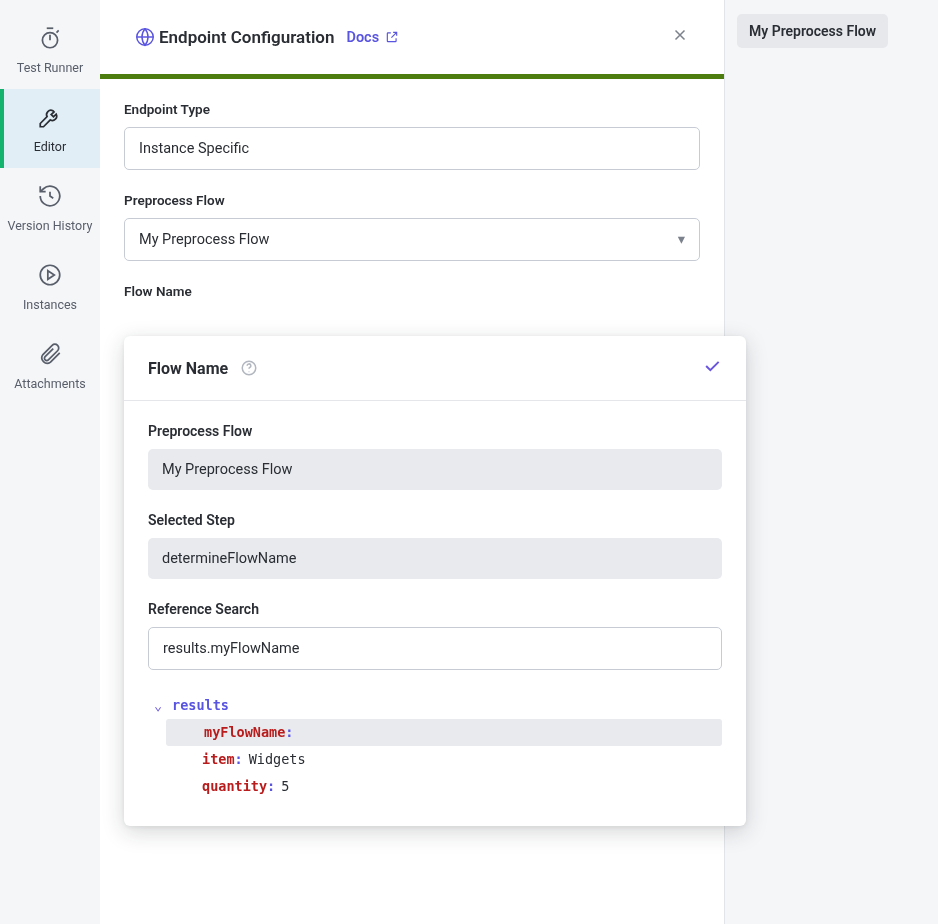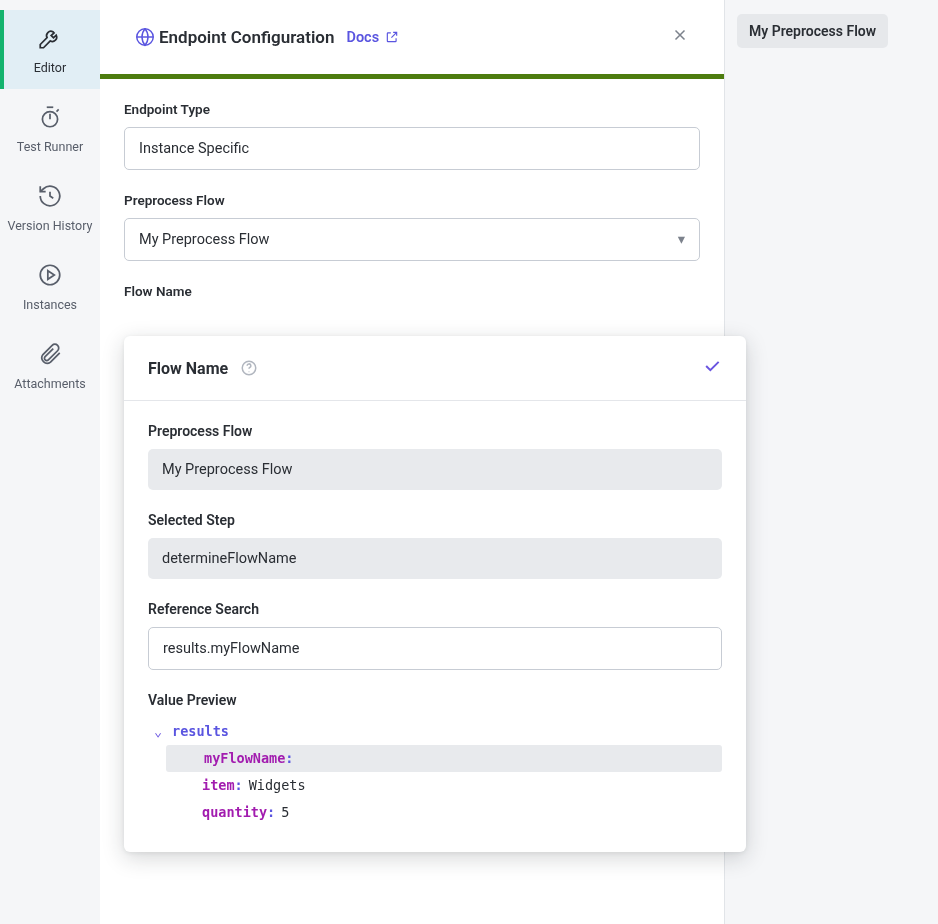--- a/index.html
+++ b/index.html
@@ -180,21 +180,21 @@
     padding: 0 6px;
     border-radius: 3px;
   }
   .tree-row.highlight {
     background: #e8eaed;
     margin-left: 18px;
   }
   .tree-row .indent-1 { width: 32px; }
   .tree-row .indent-2 { width: 48px; display:inline-block; }
   .tree-chevron { width: 14px; color: #6a55e0; margin-right: 4px; }
-  .tree-key { color: #a21caf; font-weight: 700; }
+  .tree-key { color: #b91c1c; font-weight: 700; }
   .tree-key.root { color: #5a55e0; }
   .tree-colon { color: #5a55e0; font-weight: 700; margin-right: 6px; }
   .tree-val { color: #2a2e34; }
 
   
   .right {
     width: 213px;
     padding: 14px 12px;
     background: #f5f6f8;
   }
@@ -206,38 +206,38 @@
     font-weight: 600;
     color: #2a2e34;
     display: inline-block;
     cursor: pointer;
   }
 </style>
 </head>
 <body>
 
 <nav class="sidebar">
-  <div class="sidebar-item active">
-    <span class="icon-wrap">
-      <svg viewBox="0 0 24 24">
-          <path d="M14.7 6.3a4 4 0 0 0-5.4 5.4L3 18v3h3l6.3-6.3a4 4 0 0 0 5.4-5.4l-2.5 2.5-2.1-2.1 2.6-2.4z"></path>
-        </svg>
-    </span>
-    <span class="sidebar-label">Editor</span>
-  </div>
   <div class="sidebar-item">
     <span class="icon-wrap">
       <svg viewBox="0 0 24 24">
           <circle cx="12" cy="14" r="7"></circle>
           <path d="M12 14V9"></path>
           <path d="M9 3h6"></path>
           <path d="M18 7l2-2"></path>
         </svg>
     </span>
     <span class="sidebar-label">Test Runner</span>
+  </div>
+  <div class="sidebar-item active">
+    <span class="icon-wrap">
+      <svg viewBox="0 0 24 24">
+          <path d="M14.7 6.3a4 4 0 0 0-5.4 5.4L3 18v3h3l6.3-6.3a4 4 0 0 0 5.4-5.4l-2.5 2.5-2.1-2.1 2.6-2.4z"></path>
+        </svg>
+    </span>
+    <span class="sidebar-label">Editor</span>
   </div>
   <div class="sidebar-item">
     <span class="icon-wrap">
       <svg viewBox="0 0 24 24">
           <path d="M3 12a9 9 0 1 0 3-6.7L3 8"></path>
           <path d="M3 3v5h5"></path>
           <path d="M12 8v4l3 2"></path>
         </svg>
     </span>
     <span class="sidebar-label">Version History</span>
@@ -341,21 +341,20 @@
       </div>
 
       <div class="field-group">
         <label class="field-label">Reference Search</label>
         <div class="field-input">
           <span>results.myFlowName</span>
         </div>
       </div>
 
       <div>
-        <div class="value-preview">Value Preview</div>
         <div class="tree">
           <div class="tree-row">
             <span class="tree-chevron">⌄</span>
             <span class="tree-key root">results</span>
           </div>
           <div id="tree-rows">
               <div class="tree-row highlight">
                 <span class="indent-1"></span>
                 <span class="tree-key">myFlowName</span>
                 <span class="tree-colon">:</span>

